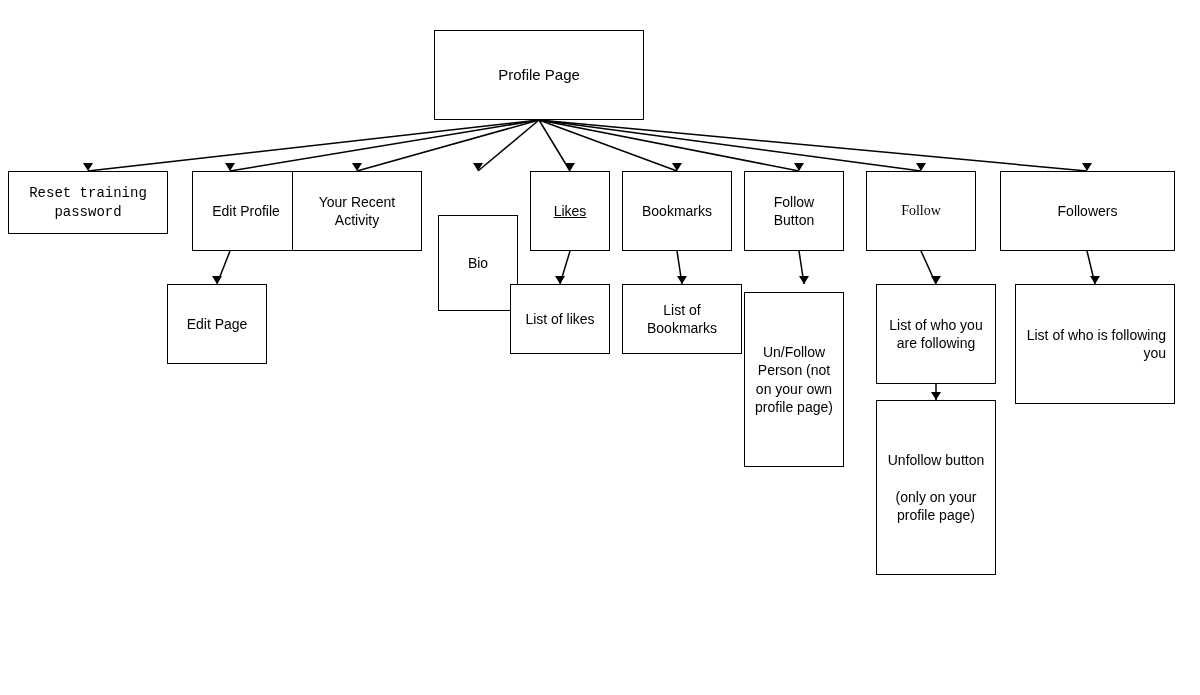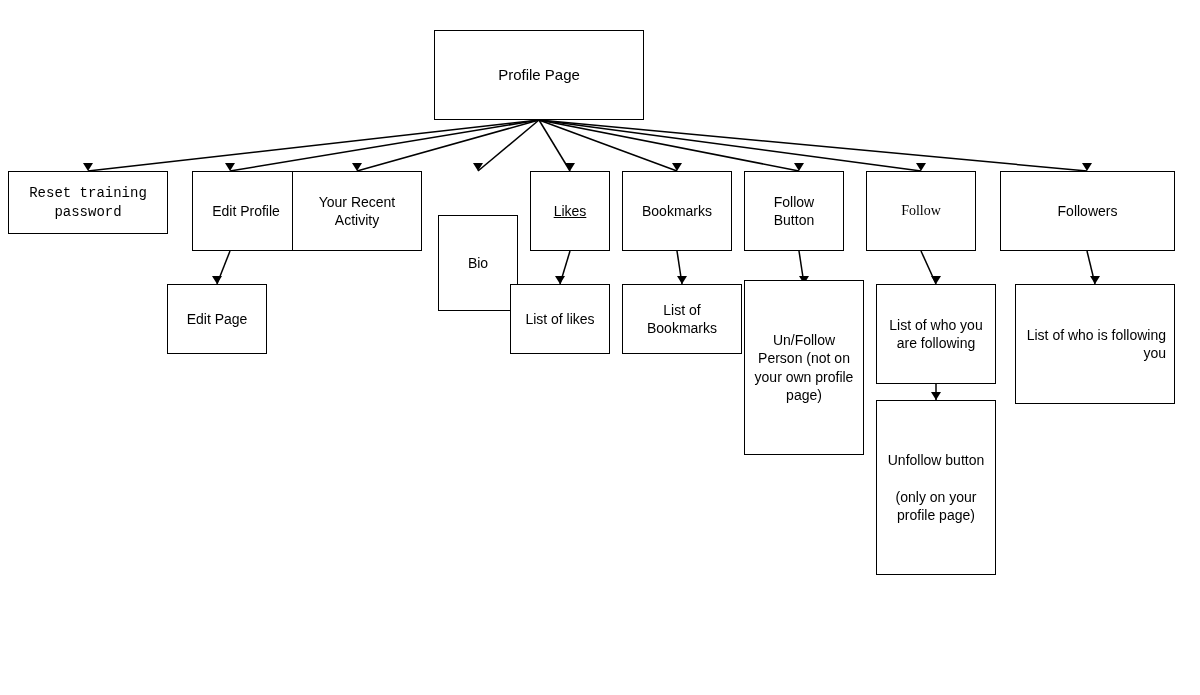--- a/index.html
+++ b/index.html
@@ -134,33 +134,33 @@
   </div>
 
   <div class="node" style="left:866px; top:171px; width:110px; height:80px;font-family:Liberation Serif, serif;">
     <span>Follow</span>
   </div>
 
   <div class="node" style="left:1000px; top:171px; width:175px; height:80px;">
     <span>Followers</span>
   </div>
 
-  <div class="node" style="left:167px; top:284px; width:100px; height:70px;">
+  <div class="node" style="left:167px; top:284px; width:100px; height:80px;">
     <span>Edit Page</span>
   </div>
 
   <div class="node" style="left:510px; top:284px; width:100px; height:70px;">
     <span>List of likes</span>
   </div>
 
   <div class="node" style="left:622px; top:284px; width:120px; height:70px;justify-content:center;">
     <span>List of Bookmarks</span>
   </div>
 
-  <div class="node" style="left:744px; top:280px; width:120px; height:175px;">
+  <div class="node" style="left:744px; top:292px; width:100px; height:175px;">
     <span>Un/Follow Person (not on your own profile page)</span>
   </div>
 
   <div class="node" style="left:876px; top:284px; width:120px; height:100px;">
     <span>List of who you are following</span>
   </div>
 
   <div class="node" style="left:876px; top:400px; width:120px; height:175px; white-space: pre-line; text-align: center;">
     <span>Unfollow button
 

